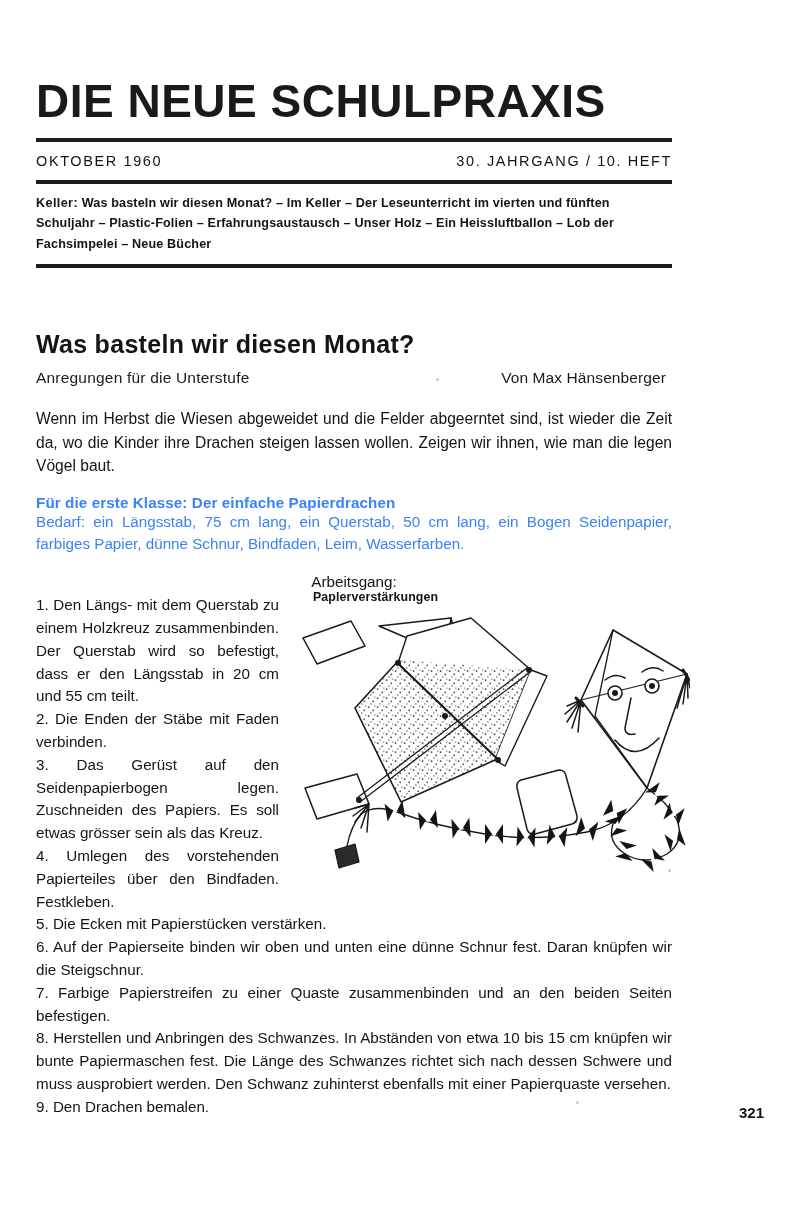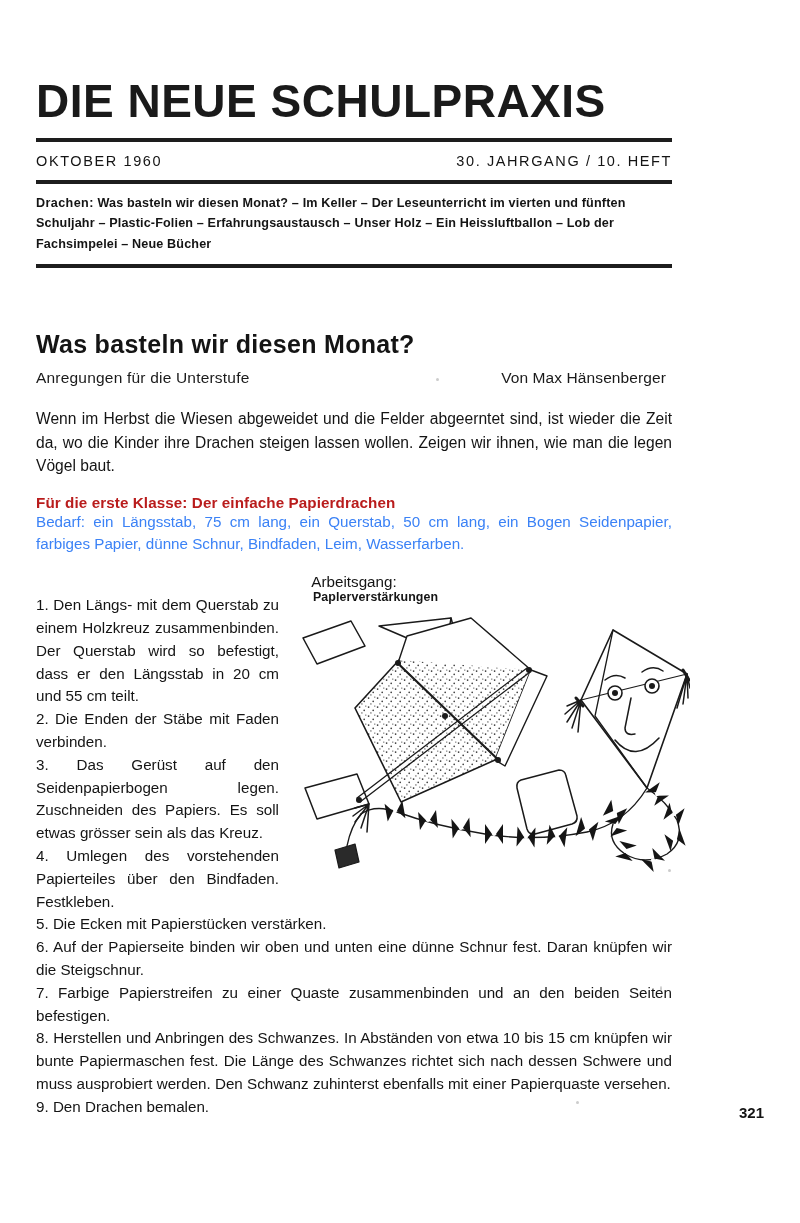--- a/index.html
+++ b/index.html
@@ -97,21 +97,21 @@
     margin-top: 20px;
     font-size: 15.6px;
     line-height: 1.52;
     text-align: justify;
     color: #141414;
   }
   .subhead {
     margin-top: 6px;
     font-size: 15.2px;
     font-weight: bold;
-    color: #b91c1c;
+    color: #3b82f6;
     letter-spacing: 0.1px;
   }
   .materials {
     margin-top: 0;
     font-size: 15.2px;
     line-height: 1.5;
     text-align: justify;
     color: #3b82f6;
   }
   .worksteps-label {
@@ -180,21 +180,21 @@
     <div class="rule-thick"></div>
 
     <div class="issue-line">
       <span>OKTOBER 1960</span>
       <span>30. JAHRGANG / 10. HEFT</span>
     </div>
 
     <div class="rule-thick second"></div>
 
     <div class="contents">
-      <span class="lead">Drachen:</span>
+      <span class="lead">Keller:</span>
       <span>Was basteln wir diesen Monat? – Im Keller – Der Leseunterricht im vierten und fünften Schuljahr – Plastic-Folien – Erfahrungsaustausch – Unser Holz – Ein Heissluftballon – Lob der Fachsimpelei – Neue Bücher</span>
     </div>
 
     <div class="rule-thick third"></div>
 
     <div class="article clearfix">
 
       <div class="article-title">Was basteln wir diesen Monat?</div>
 
       <div class="byline-row">

